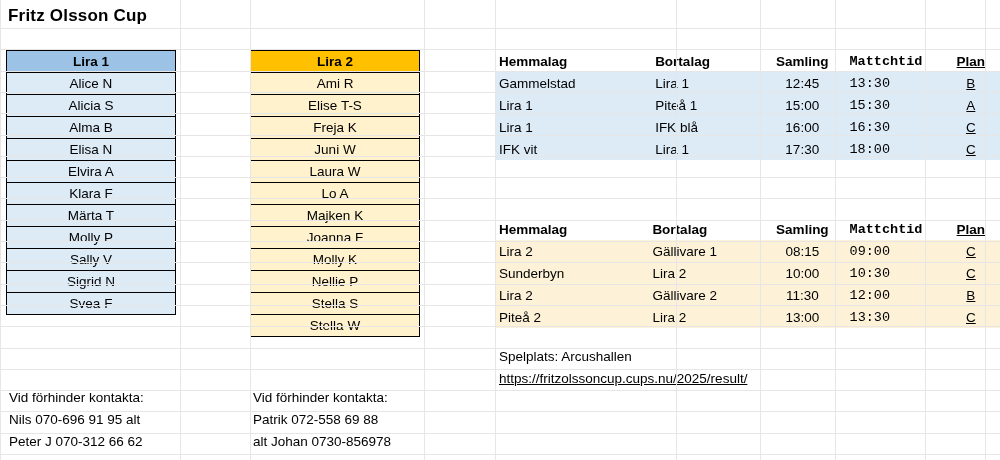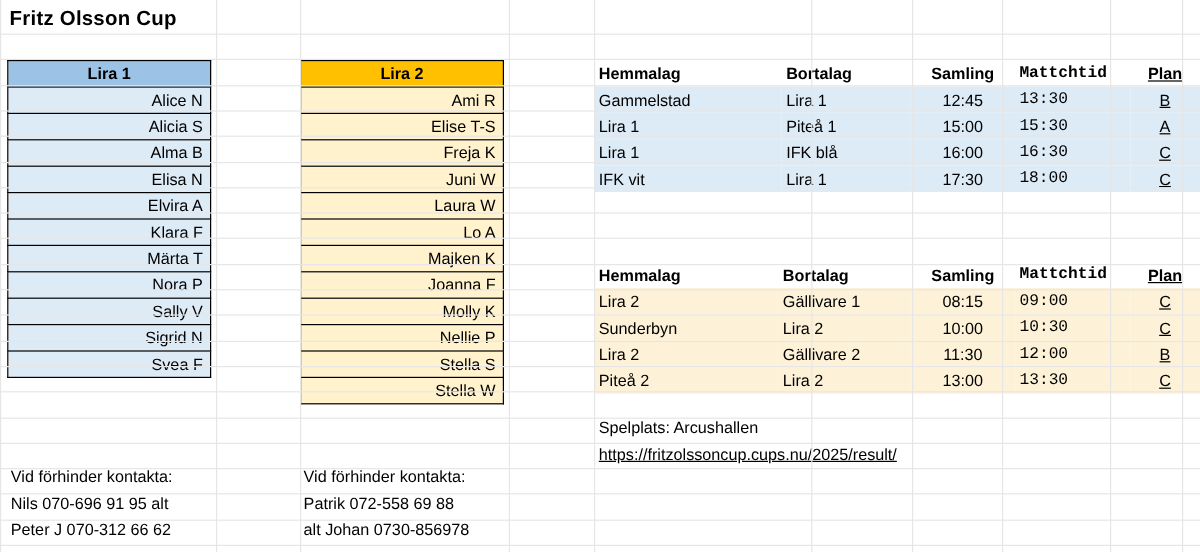--- a/index.html
+++ b/index.html
@@ -49,21 +49,21 @@
   
   .team-table {
     position: absolute;
     border-collapse: collapse;
   }
   .team-table td, .team-table th {
     border: 1px solid #000000;
     padding: 1px 6px;
     height: 19px;
     font-size: 13.5px;
-    text-align: right;
+    text-align: center;
     font-weight: normal;
     white-space: nowrap;
   }
   .team-table th {
     text-align: center;
     font-weight: bold;
   }
   #lira1-table { left: 6px; top: 50px; width: 170px; }
   #lira1-table th { background: #9cc3e5; }
   #lira1-table td { background: #ddebf7; }
@@ -158,21 +158,21 @@
         <tr>
           <td>Elvira A</td>
         </tr>
         <tr>
           <td>Klara F</td>
         </tr>
         <tr>
           <td>Märta T</td>
         </tr>
         <tr>
-          <td>Nora P</td>
+          <td>Molly P</td>
         </tr>
         <tr>
           <td>Sally V</td>
         </tr>
         <tr>
           <td>Sigrid N</td>
         </tr>
         <tr>
           <td>Svea F</td>
         </tr>

